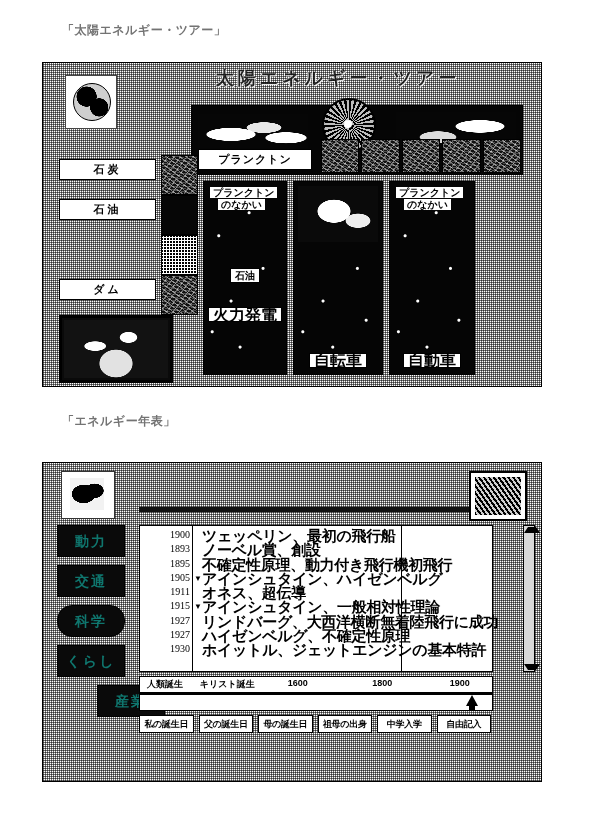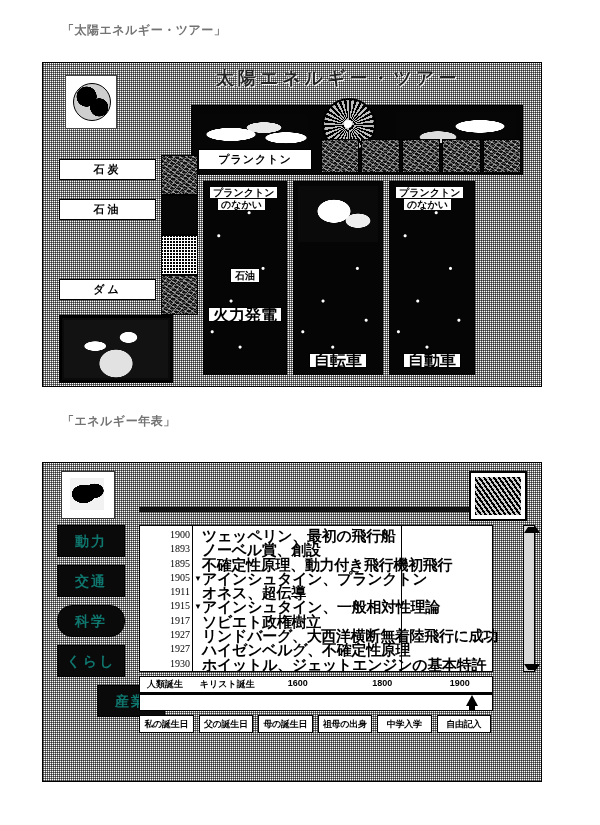--- a/index.html
+++ b/index.html
@@ -355,36 +355,31 @@
         <span class="ev">ノーベル賞、創設</span>
       </div>
       <div class="row">
         <span class="yr">1895</span>
         <span class="tri"></span>
         <span class="ev">不確定性原理、動力付き飛行機初飛行</span>
       </div>
       <div class="row marked">
         <span class="yr">1905</span>
         <span class="tri">▼</span>
-        <span class="ev">アインシュタイン、プランクトン</span>
+        <span class="ev">アインシュタイン、ハイゼンベルグ</span>
       </div>
       <div class="row">
         <span class="yr">1911</span>
         <span class="tri"></span>
         <span class="ev">オネス、超伝導</span>
       </div>
       <div class="row marked">
         <span class="yr">1915</span>
         <span class="tri">▼</span>
         <span class="ev">アインシュタイン、一般相対性理論</span>
-      </div>
-      <div class="row">
-        <span class="yr">1917</span>
-        <span class="tri"></span>
-        <span class="ev">ソビエト政権樹立</span>
       </div>
       <div class="row">
         <span class="yr">1927</span>
         <span class="tri"></span>
         <span class="ev">リンドバーグ、大西洋横断無着陸飛行に成功</span>
       </div>
       <div class="row">
         <span class="yr">1927</span>
         <span class="tri"></span>
         <span class="ev">ハイゼンベルグ、不確定性原理</span>

